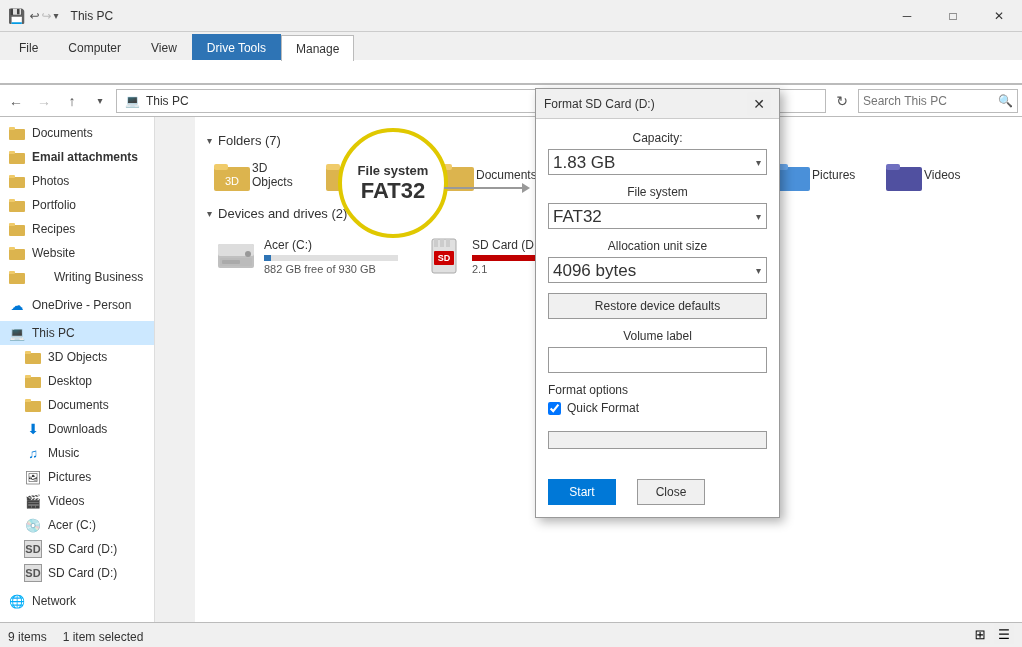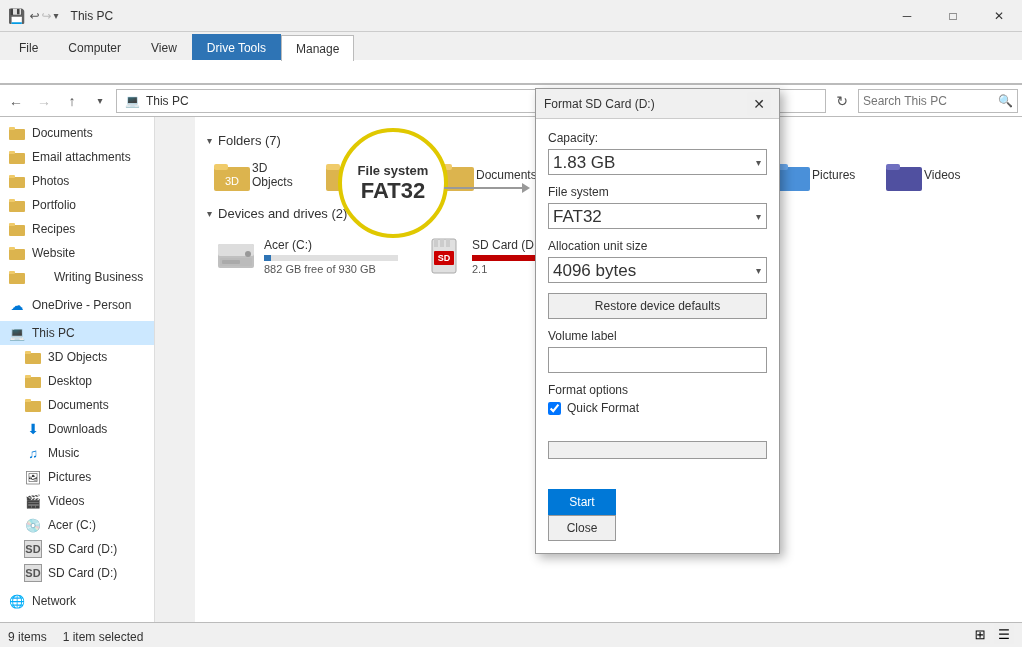--- a/index.html
+++ b/index.html
@@ -214,21 +214,21 @@
       font-size: 12px; color: #333;
     }
     .dialog-titlebar-title { flex: 1; }
     .dialog-close {
       width: 24px; height: 24px;
       display: flex; align-items: center; justify-content: center;
       cursor: pointer; font-size: 14px; color: #333;
       border: 1px solid transparent; border-radius: 2px;
     }
     .dialog-body { padding: 12px; }
-    .dialog-label { font-size: 12px; color: #333; margin-bottom: 4px; }
+    .dialog-label { font-size: 12px; color: #333; margin-bottom: 4px; text-align: center; }
     .dialog-select {
       width: 100%; height: 26px;
       border: 1px solid #999;
       font-size: 17px; color: #333;
       padding: 0 4px;
       background: white;
       appearance: none;
       -webkit-appearance: none;
       cursor: pointer;
       position: relative;
@@ -257,32 +257,31 @@
       font-size: 12px; color: #333;
       padding: 0 4px;
       outline: none;
     }
     .dialog-checkbox-label {
       display: flex; align-items: center;
       font-size: 12px; color: #333;
       cursor: pointer;
     }
     .dialog-checkbox-label input[type=checkbox] { margin-right: 6px; }
-    .dialog-options-group { margin-bottom: 26px; }
+    .dialog-options-group { margin-bottom: 16px; }
     .dialog-options-title { font-size: 12px; color: #333; margin-bottom: 4px; }
     .dialog-progress {
       width: 100%; height: 18px;
       border: 1px solid #999;
       background: #f0f0f0;
       margin-bottom: 10px;
     }
     .dialog-footer {
-      display: flex; justify-content: flex-start; gap: 0;
+      display: flex; justify-content: flex-start; gap: 21px;
       padding: 8px 12px 12px;
-      flex-direction: column;
     }
     .dialog-btn {
       width: 68px; height: 26px;
       font-size: 12px; cursor: pointer;
       border: 1px solid #999;
     }
     .dialog-btn.primary {
       background: #0078d7; color: white;
       border-color: #0078d7;
     }
@@ -390,21 +389,21 @@
       </span>
       <span>Documents</span>
     </div>
     <div class="sidebar-item">
       <span class="si-icon">
         <svg width="16" height="14" viewBox="0 0 16 14">
             <rect x="0" y="3" width="16" height="11" rx="1" fill="#dcb44e"></rect>
             <rect x="0" y="1" width="6" height="3" rx="1" fill="#f0cb6a"></rect>
           </svg>
       </span>
-      <span style="overflow:hidden;text-overflow:ellipsis;white-space:nowrap;">Email attachments</span>
+      <span style="overflow:hidden;text-overflow:ellipsis;white-space:nowrap;font-weight:bold;">Email attachments</span>
     </div>
     <div class="sidebar-item">
       <span class="si-icon">
         <svg width="16" height="14" viewBox="0 0 16 14">
             <rect x="0" y="3" width="16" height="11" rx="1" fill="#dcb44e"></rect>
             <rect x="0" y="1" width="6" height="3" rx="1" fill="#f0cb6a"></rect>
           </svg>
       </span>
       <span>Photos</span>
     </div>

